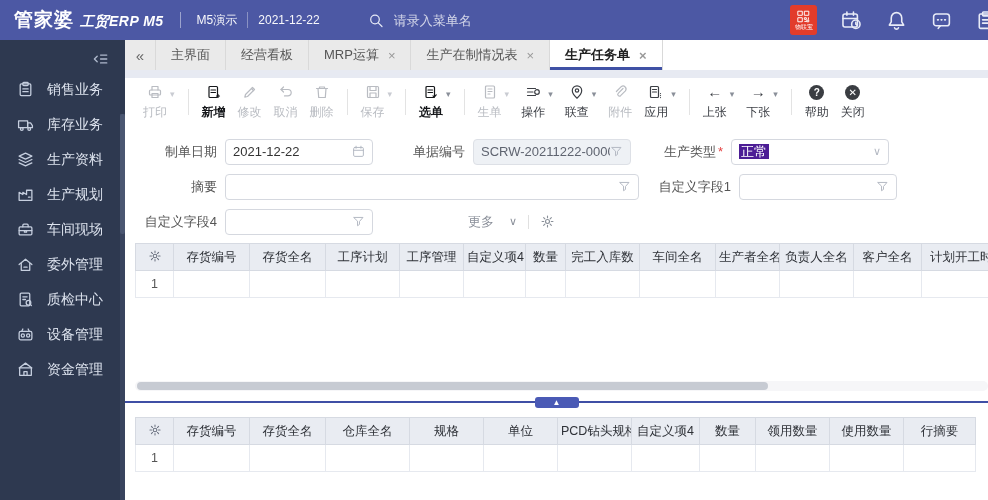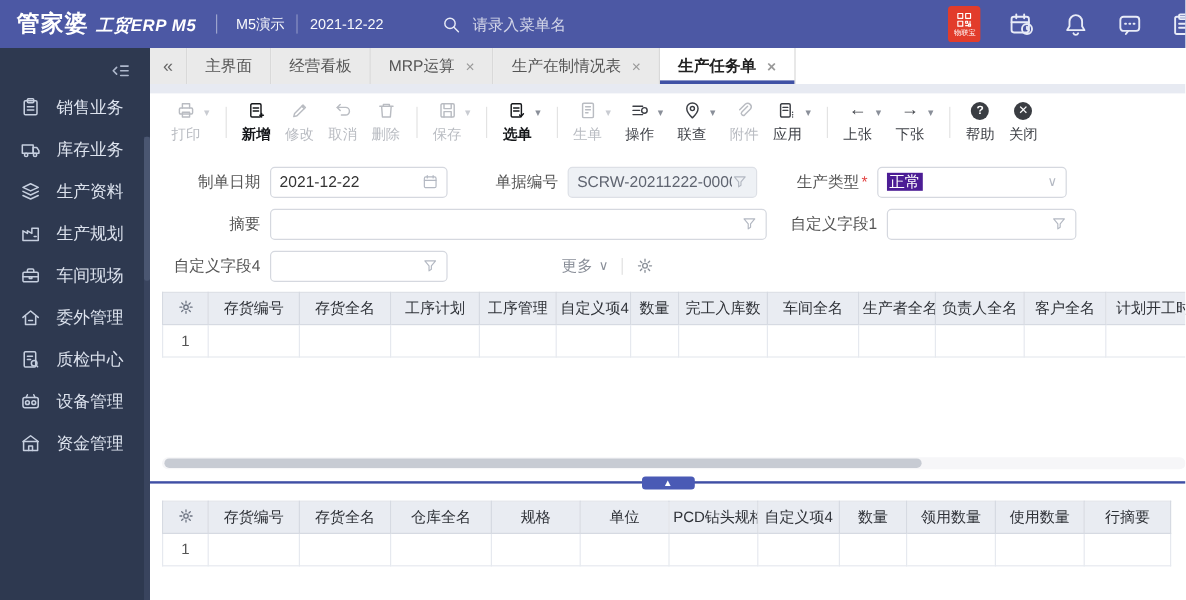--- a/index.html
+++ b/index.html
@@ -73,21 +73,21 @@
   .field{height:26px;box-sizing:border-box;border:1px solid #d5d8df;border-radius:4px;background:#fff;display:flex;align-items:center;padding:0 7px;color:#333;}
   .field .val{flex:1;white-space:nowrap;overflow:hidden;}
   .field .suffix{color:#b3b8c2;}
   .field .suffix svg{width:13px;height:13px;}
   .field.disabled{background:#eef1f5;border-color:#dde0e6;color:#5f6470;}
   .w148{width:148px;} .w158{width:158px;} .w414{width:414px;}
   .sp{width:0;}
   .checkbox{width:14px;height:14px;border:1px solid #cfd3da;border-radius:2px;background:#fff;margin-right:9px;box-sizing:border-box;cursor:pointer;}
   .link{color:#5f7ec9;text-decoration:underline;cursor:pointer;}
   .select .val .hl{background:#4c1d95;color:#fff;padding:0 2px;}
-  .more{color:#8a8f99;margin-left:95px;display:flex;align-items:center;gap:5px;cursor:pointer;}
+  .more{color:#8a8f99;margin-left:95px;display:flex;align-items:center;gap:15px;cursor:pointer;}
   .more .chev{font-size:11px;}
   .vdiv{width:1px;height:14px;background:#e0e0e0;margin:0 11px;}
   .gear-btn{color:#8a9099;cursor:pointer;}
   .gear-btn svg{width:15px;height:15px;}
 
   
   .gridwrap{margin-left:10px;overflow:hidden;}
   .grid1{height:138px;margin-top:8px;}
   table{border-collapse:collapse;table-layout:fixed;font-size:12.5px;}
   th{background:#e9ecf2;border:1px solid #d6dae2;height:26px;font-weight:normal;color:#2f3238;padding:0 3px;white-space:nowrap;overflow:hidden;}

